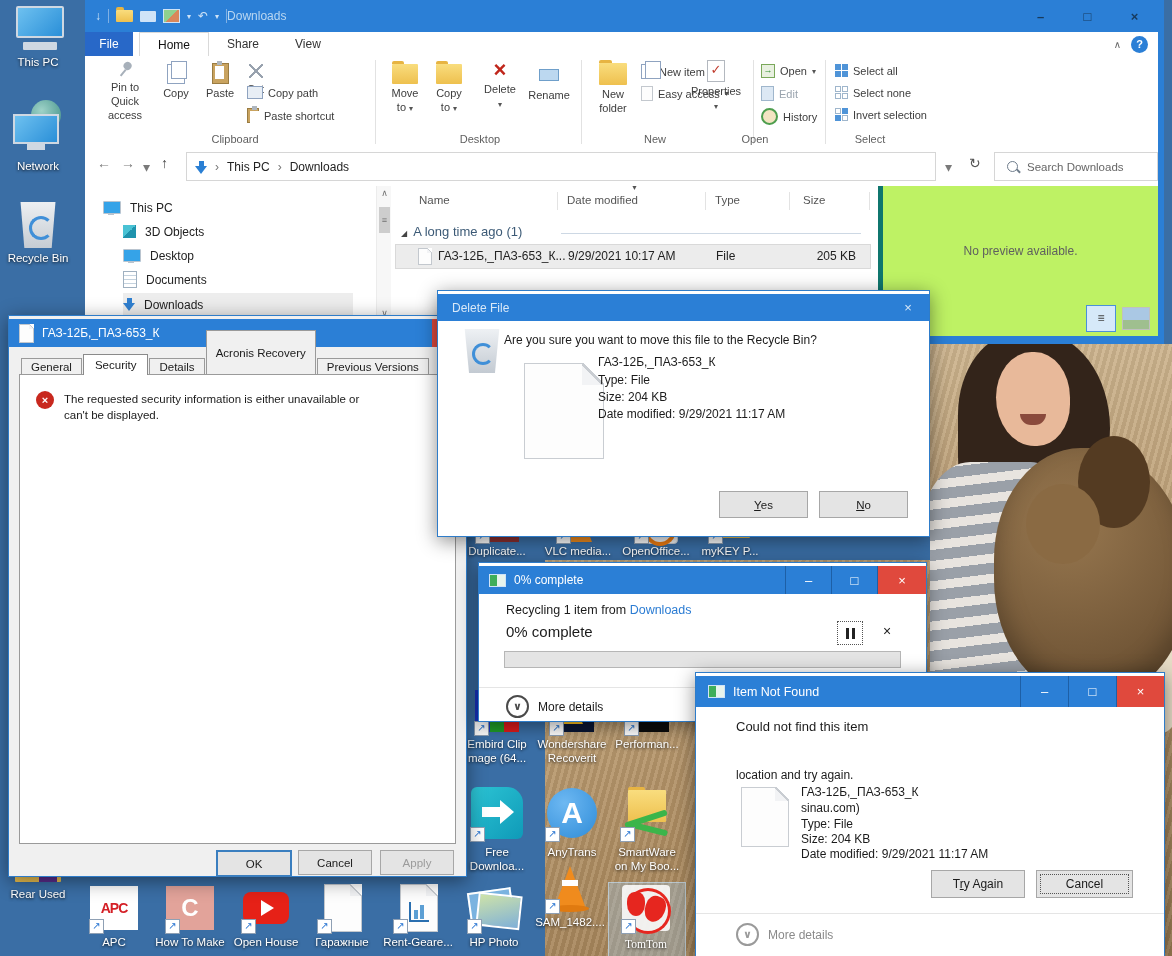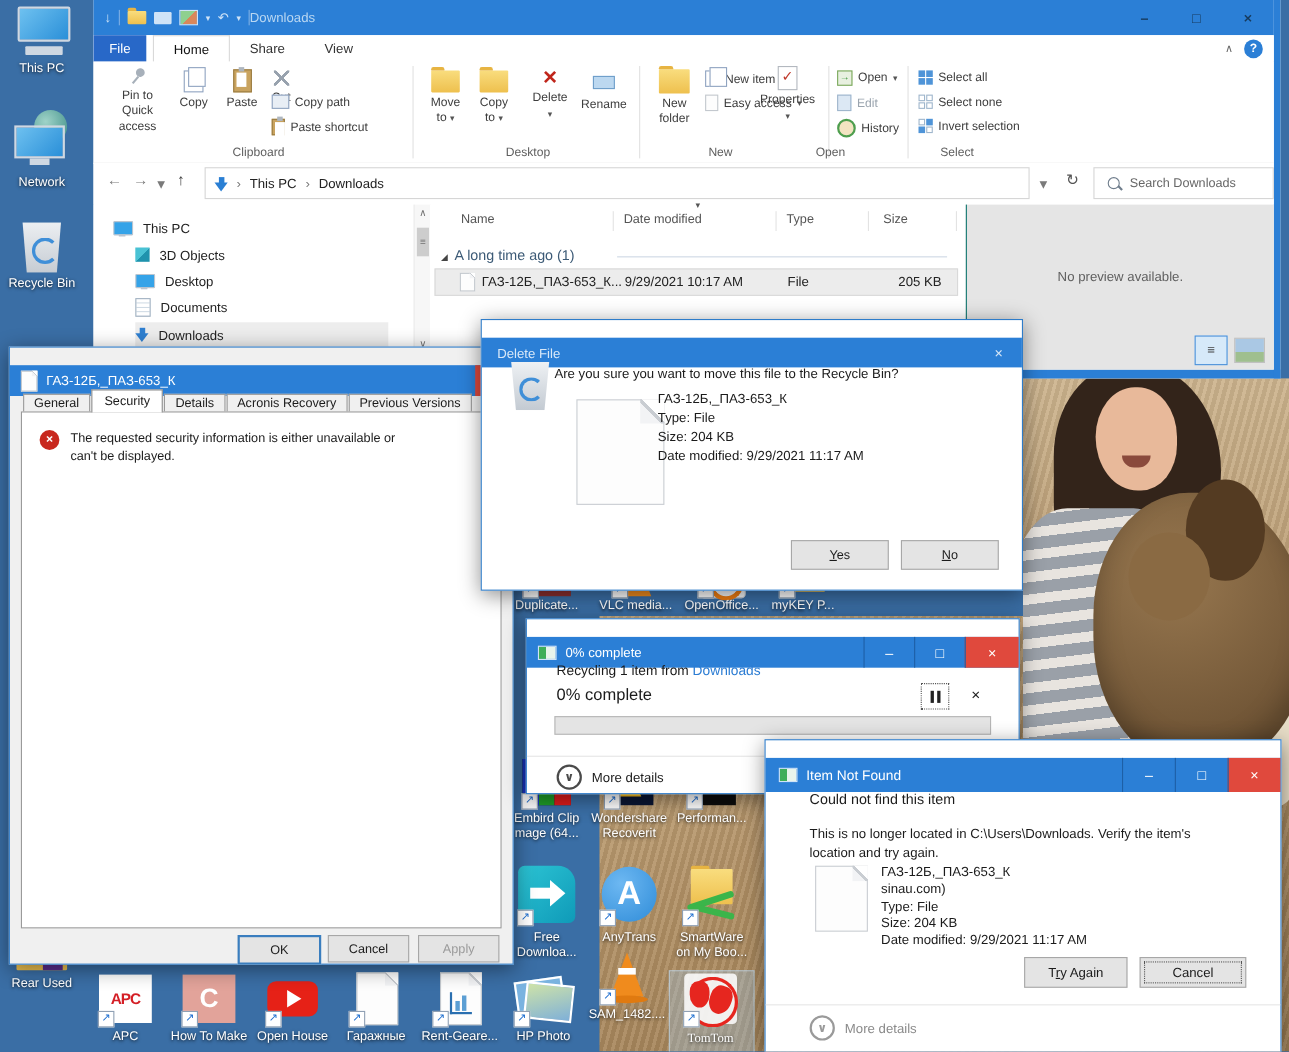--- a/index.html
+++ b/index.html
@@ -1,21 +1,21 @@
 <!DOCTYPE html>
 <html><head>
 <meta charset="utf-8">
 <style>
   html,body{margin:0;padding:0;}
   body{width:1172px;height:956px;position:relative;overflow:hidden;background:#3a6ea5;
        font-family:"Liberation Sans","DejaVu Sans",sans-serif;font-size:12px;color:#1b1b1b;}
   .abs{position:absolute;}
   
   .dlg{position:absolute;background:#fff;border:1px solid #2e7cc9;box-shadow:0 4px 18px rgba(0,0,0,.45);}
-  .tbar{position:absolute;left:0;top:16px;right:0;background:#2b7fd6;color:#fff;display:flex;align-items:center;}
+  .tbar{position:absolute;left:0;top:3px;right:0;background:#2b7fd6;color:#fff;display:flex;align-items:center;}
   .tbar .ttl{margin-left:8px;font-size:12px;white-space:nowrap;}
   .cap{margin-left:auto;display:flex;height:100%;}
   .cbtn{width:47px;display:flex;align-items:center;justify-content:center;color:#fff;font-size:13px;border-left:1px solid #1d5fa6;}
   .cbtn.red{background:#e0493d;}
   .btn{position:absolute;background:#e4e4e4;border:1px solid #a7a7a7;display:flex;align-items:center;justify-content:center;font-size:11.5px;color:#1b1b1b;}
   .btn.focus{border:2px solid #3a7ebf;}
   .btn.dotted{outline:1px dotted #555;outline-offset:-5px;}
   .btn.disabled{color:#9b9b9b;}
   .mn{text-decoration:underline;}
   
@@ -522,21 +522,21 @@
       <div class="page-ic" style="position:absolute;left:22px;top:3px;width:12px;height:15px;">
           <span class="fold" style="width:5px;height:5px;"></span>
         </div>
       <span class="abs" style="left:42px;top:4px;color:#222;">ГАЗ-12Б,_ПАЗ-653_К...</span>
       <span class="abs" style="left:172px;top:4px;color:#222;">9/29/2021 10:17 AM</span>
       <span class="abs" style="left:320px;top:4px;color:#222;">File</span>
       <span class="abs" style="right:14px;top:4px;color:#222;">205 KB</span>
     </div>
   </div>
 
-  <div class="abs" style="left:793px;top:186px;right:0;bottom:0;background:#e5e5e5;border-left:1px solid #0f766e;">
+  <div class="abs" style="left:793px;top:186px;right:0;bottom:0;background:#bef264;border-left:5px solid #0f766e;">
     <div style="position:absolute;left:0;right:0;top:58px;text-align:center;color:#5f5f5f;">No preview available.</div>
     <div class="abs" style="right:42px;bottom:4px;width:28px;height:25px;border:1px solid #4a90d9;background:#d6e9f9;text-align:center;line-height:24px;color:#444;font-size:12px;"><span>≡</span></div>
     <div class="abs" style="right:8px;bottom:6px;width:26px;height:21px;background:linear-gradient(180deg,#aac8e4 0 55%,#9fbf8f 55%);border:1px solid #c0c0c0;"></div>
   </div>
 </div>
 
 <div class="dlg" id="props" style="left:8px;top:315px;width:457px;height:560px;background:#f0f0f0;">
   <div class="tbar" style="height:28px;">
     <div class="page-ic" style="width:13px;height:17px;margin-left:10px;">
         <span class="fold" style="width:5px;height:5px;"></span>
@@ -545,21 +545,21 @@
     <div class="cap">
       <div class="cbtn red" style="width:34px;border-left:none;">
           <span style="color:#401008;">×</span>
         </div>
     </div>
   </div>
   <div class="abs" style="left:12px;top:38px;height:21px;display:flex;align-items:flex-end;">
     <div style="border:1px solid #9a9a9a;border-bottom:none;background:#f0f0f0;padding:2px 9px;font-size:11.5px;">General</div>
     <div style="border:1px solid #8a8a8a;border-bottom:none;background:#fff;padding:4px 11px;font-size:11.5px;margin:-3px 1px 0 1px;position:relative;z-index:2;">Security</div>
     <div style="border:1px solid #9a9a9a;border-bottom:none;background:#f0f0f0;padding:2px 9px;font-size:11.5px;">Details</div>
-    <div style="border:1px solid #9a9a9a;border-bottom:none;background:#f0f0f0;padding:2px 9px;font-size:11.5px;margin-left:1px;">Acronis Recovery</div>
+    <div style="border:1px solid #9a9a9a;border-bottom:none;background:#f0f0f0;padding:16px 9px;font-size:11.5px;margin-left:1px;">Acronis Recovery</div>
     <div style="border:1px solid #9a9a9a;border-bottom:none;background:#f0f0f0;padding:2px 9px;font-size:11.5px;margin-left:1px;">Previous Versions</div>
   </div>
   <div class="abs" style="left:10px;top:58px;width:435px;height:468px;background:#fff;border:1px solid #9a9a9a;">
     <div class="err-ic abs" style="left:16px;top:16px;">×</div>
     <div class="abs" style="left:44px;top:16px;width:320px;font-size:11.5px;line-height:1.4;color:#1b1b1b;">The requested security information is either unavailable or can't be displayed.</div>
   </div>
   <div class="btn focus" style="left:207px;top:534px;width:72px;height:23px;">
       <span>OK</span>
     </div>
   <div class="btn" style="left:289px;top:534px;width:72px;height:23px;">
@@ -642,21 +642,20 @@
         </div>
       <div class="cbtn">
           <span>□</span>
         </div>
       <div class="cbtn red">
           <span>×</span>
         </div>
     </div>
   </div>
   <div class="abs" style="left:40px;top:46px;font-size:13px;">Could not find this item</div>
-  <div class="abs" style="left:40px;top:78px;font-size:12px;">This is no longer located in C:\Users\Downloads. Verify the item's</div>
   <div class="abs" style="left:40px;top:95px;font-size:12px;">location and try again.</div>
   <div class="page-ic abs" style="left:45px;top:114px;width:46px;height:58px;border-color:#c9cdd2;">
       <span class="fold" style="width:14px;height:14px;"></span>
     </div>
   <div class="abs" style="left:105px;top:112px;font-size:12px;">ГАЗ-12Б,_ПАЗ-653_К</div>
   <div class="abs" style="left:105px;top:128px;font-size:12px;">sinau.com)</div>
   <div class="abs" style="left:105px;top:144px;font-size:12px;">Type: File</div>
   <div class="abs" style="left:105px;top:159px;font-size:12px;">Size: 204 KB</div>
   <div class="abs" style="left:105px;top:174px;font-size:12px;">Date modified: 9/29/2021 11:17 AM</div>
   <div class="btn" style="left:235px;top:197px;width:92px;height:26px;font-size:12px;">

